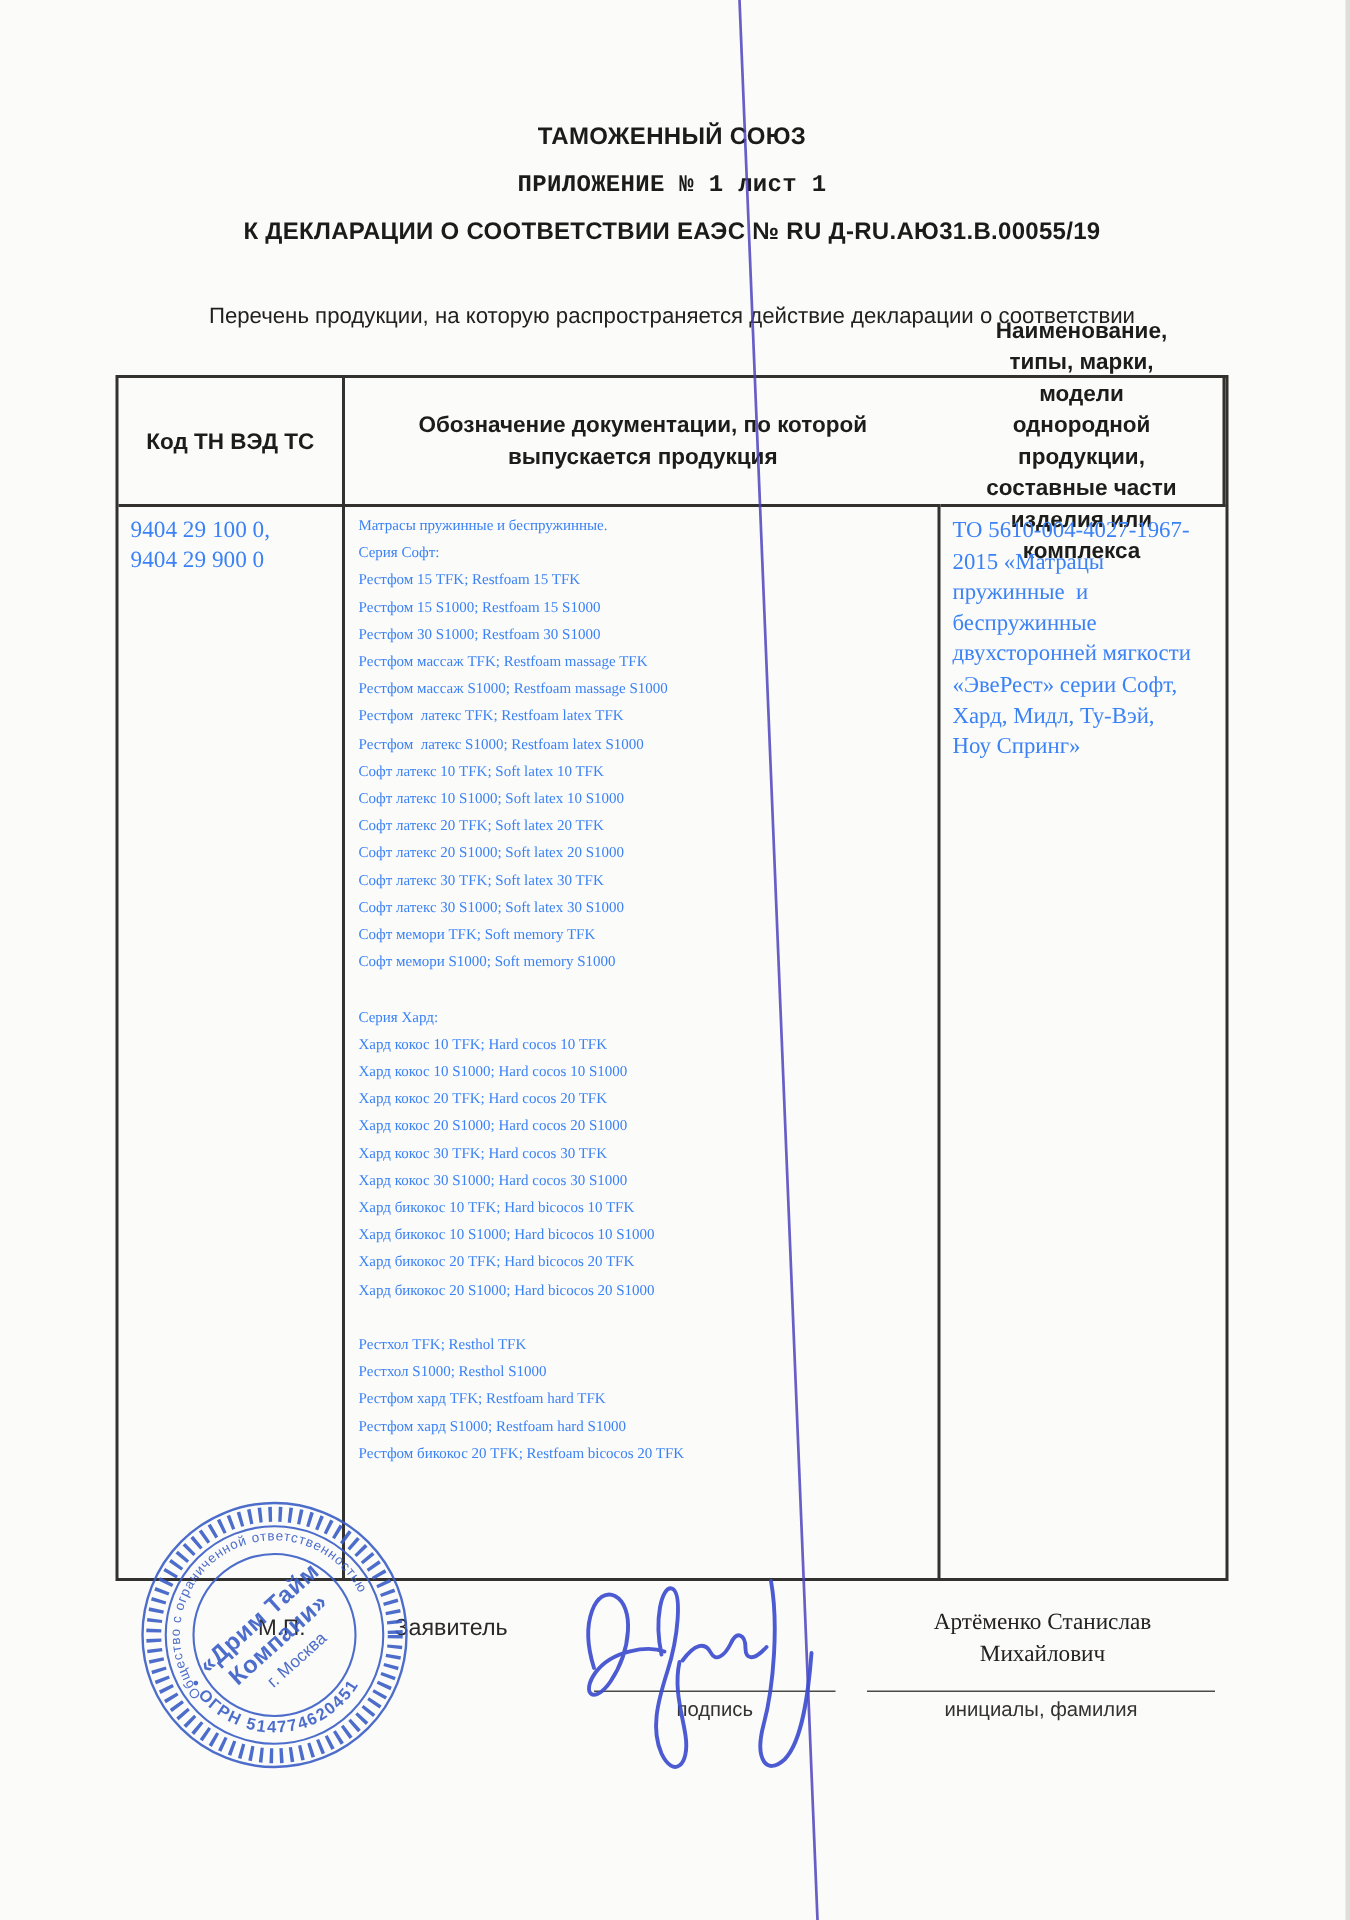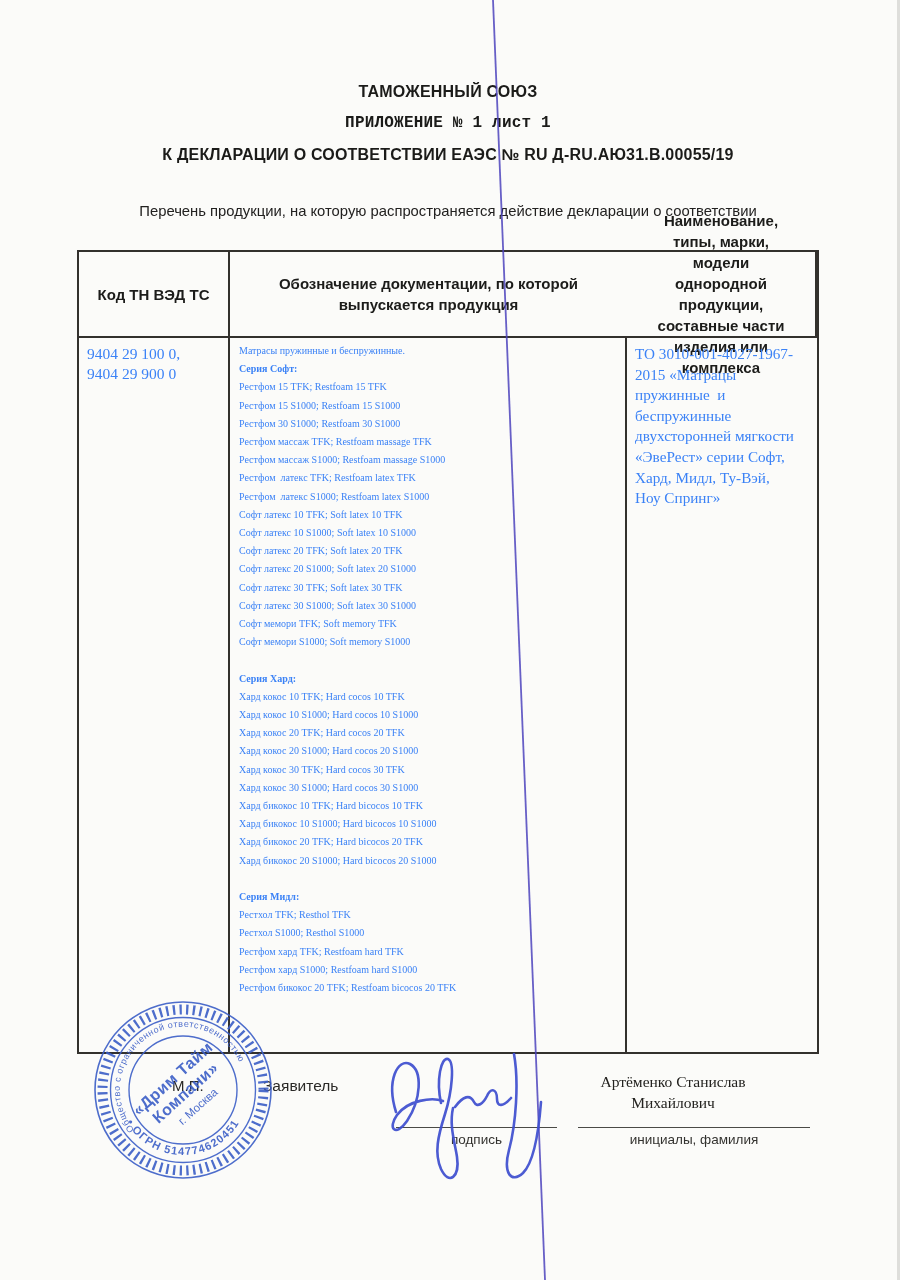--- a/index.html
+++ b/index.html
@@ -52,33 +52,33 @@
     color:#3b82f6;
     overflow:hidden;
   }
   .body-code{padding:6px 4px 0 8px;font-size:15.5px;}
   .body-code .line{line-height:19.5px;}
   .body-products{padding:4px 4px 0 9px;font-size:10px;}
   .body-products .line{line-height:18.2px;}
   .body-doc{padding:6px 5px 0 8px;font-size:15.2px;}
   .body-doc .line{line-height:20.6px;}
   .line{white-space:pre;}
-  .line.bold{font-weight:bold;}
+  .line.bold{font-weight:normal;}
   .line.blank{min-height:18.2px;}
   .footer-label{position:absolute;font-size:15px;color:#2a2927;z-index:2;}
   .lbl-mp{left:127px;top:1077px;margin-left:45px;}
   .lbl-applicant{left:263px;top:1077px;font-size:15.5px;}
   .rule{position:absolute;border-top:1.6px solid #4a4a46;z-index:2;}
   .rule-sign{left:396px;top:1127px;width:161px;}
   .rule-name{left:578px;top:1127px;width:232px;}
   .caption{position:absolute;text-align:center;font-size:13.5px;color:#33322f;z-index:2;}
   .cap-sign{left:396px;top:1132px;width:161px;}
   .cap-name{left:578px;top:1132px;width:232px;}
   .name-block{
-    position:absolute;left:553px;top:1072px;width:240px;
+    position:absolute;left:575px;top:1072px;width:240px;
     text-align:center;font-family:"Liberation Serif",serif;
     font-size:15.5px;line-height:20.5px;color:#23221f;z-index:2;
   }
   .stamp{position:absolute;left:92px;top:999px;z-index:3;opacity:.9;}
   .overlay{position:absolute;left:0;top:0;z-index:5;pointer-events:none;}
 </style>
 </head>
 <body>
 
 <div class="page">
@@ -120,29 +120,28 @@
         <div class="line">Хард кокос 10 S1000; Hard cocos 10 S1000</div>
         <div class="line">Хард кокос 20 TFK; Hard cocos 20 TFK</div>
         <div class="line">Хард кокос 20 S1000; Hard cocos 20 S1000</div>
         <div class="line">Хард кокос 30 TFK; Hard cocos 30 TFK</div>
         <div class="line">Хард кокос 30 S1000; Hard cocos 30 S1000</div>
         <div class="line">Хард бикокос 10 TFK; Hard bicocos 10 TFK</div>
         <div class="line">Хард бикокос 10 S1000; Hard bicocos 10 S1000</div>
         <div class="line">Хард бикокос 20 TFK; Hard bicocos 20 TFK</div>
         <div class="line">Хард бикокос 20 S1000; Hard bicocos 20 S1000</div>
         <div class="line blank"></div>
-        <div class="line bold">Серия Мидл:</div>
         <div class="line">Рестхол TFK; Resthol TFK</div>
         <div class="line">Рестхол S1000; Resthol S1000</div>
         <div class="line">Рестфом хард TFK; Restfoam hard TFK</div>
         <div class="line">Рестфом хард S1000; Restfoam hard S1000</div>
         <div class="line">Рестфом бикокос 20 TFK; Restfoam bicocos 20 TFK</div>
       </div>
     <div class="cell body-doc">
-        <div class="line">ТО 3010-001-4027-1967-</div>
+        <div class="line">ТО 5610-004-4027-1967-</div>
         <div class="line">2015 «Матрацы</div>
         <div class="line">пружинные  и</div>
         <div class="line">беспружинные</div>
         <div class="line">двухсторонней мягкости</div>
         <div class="line">«ЭвеРест» серии Софт,</div>
         <div class="line">Хард, Мидл, Ту-Вэй,</div>
         <div class="line">Ноу Спринг»</div>
       </div>
   </div>
 

